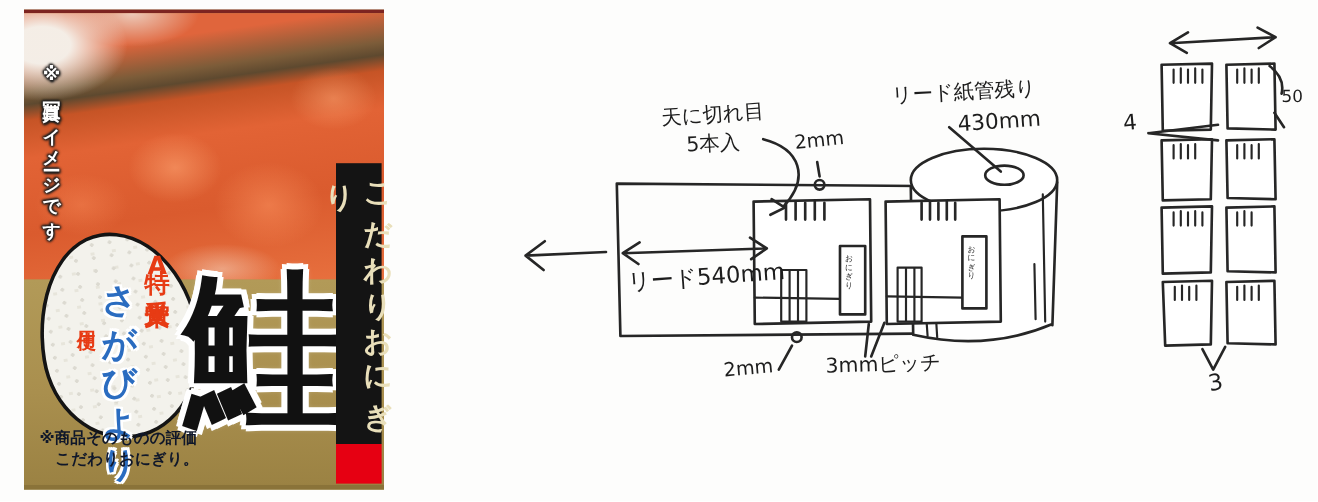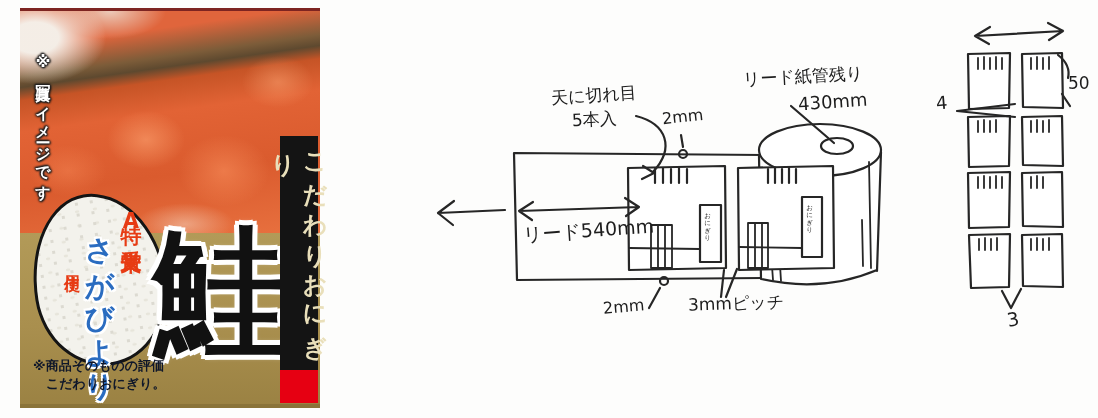--- a/index.html
+++ b/index.html
@@ -174,18 +174,18 @@
       <g>
         <path d="M128,45 Q141,55 138,68 M132,84 L140,96"></path>
       </g>
       <g>
         <path d="M27,101 L85,94 M27,101 L85,107"></path>
       </g>
       <g>
         <path d="M72,281 L81,298 L91,279"></path>
       </g>
     </svg>
-    <div class="hw" style="left:138px;top:63px;font-size:17px;">50</div>
+    <div class="hw" style="left:138px;top:63px;font-size:14px;">50</div>
     <div class="hw" style="left:6px;top:82px;font-size:18px;transform:rotate(-5deg);">4</div>
     <div class="hw" style="left:77px;top:298px;font-size:19px;transform:rotate(-10deg);">3</div>
   </div>
 
 </div>
 
 </body></html>

